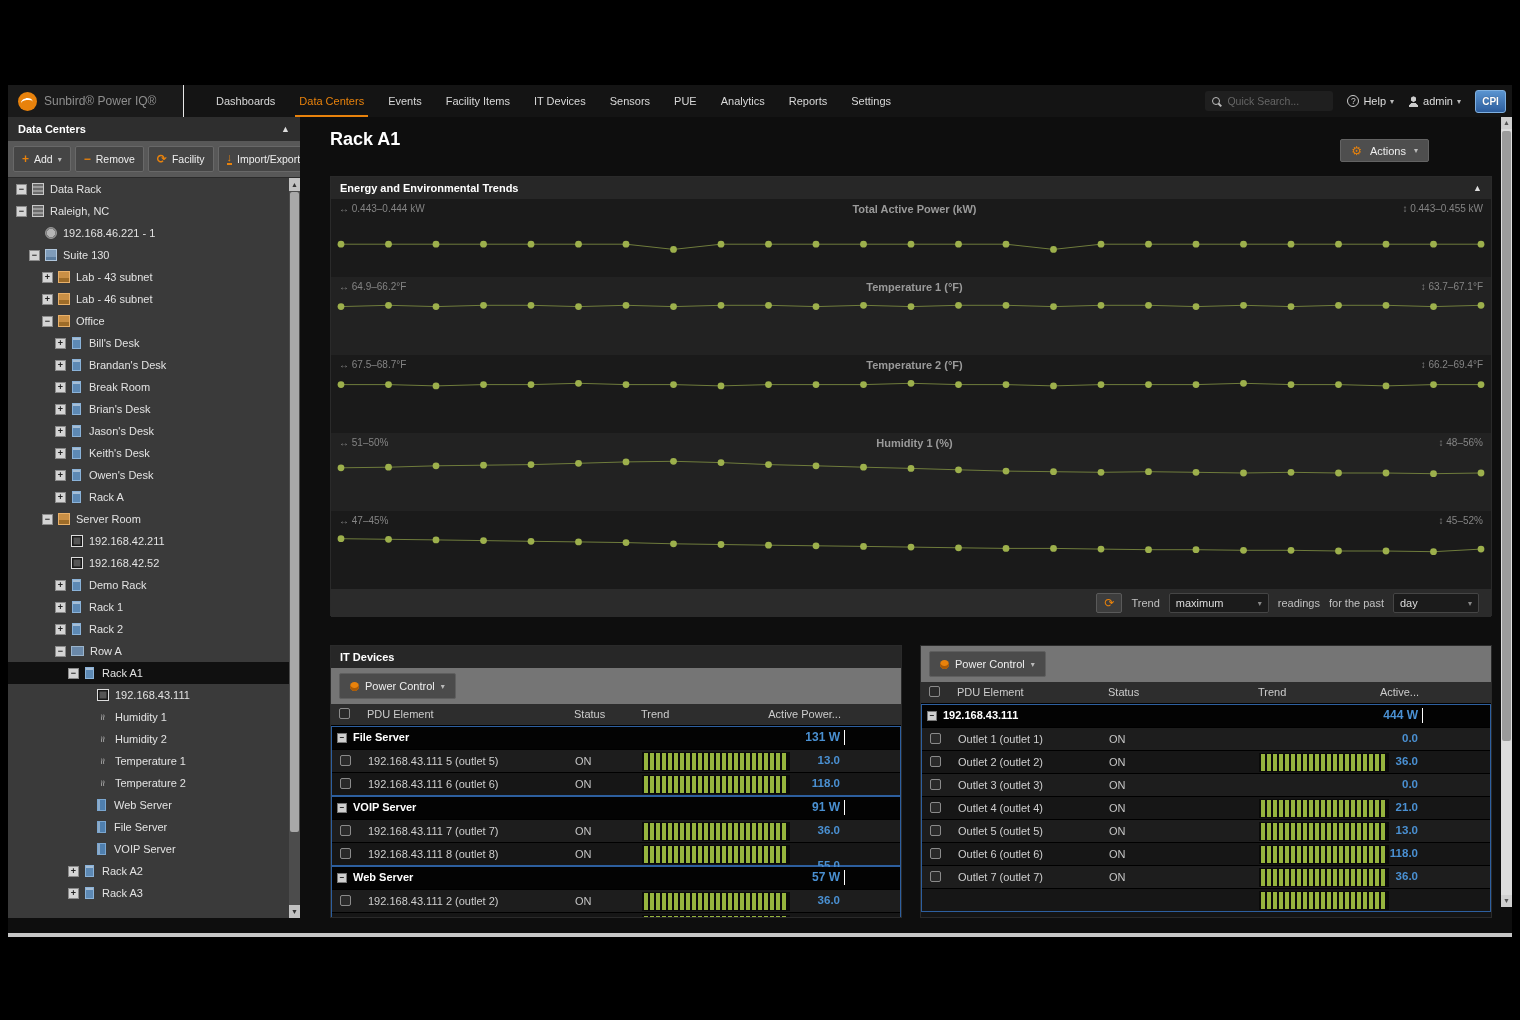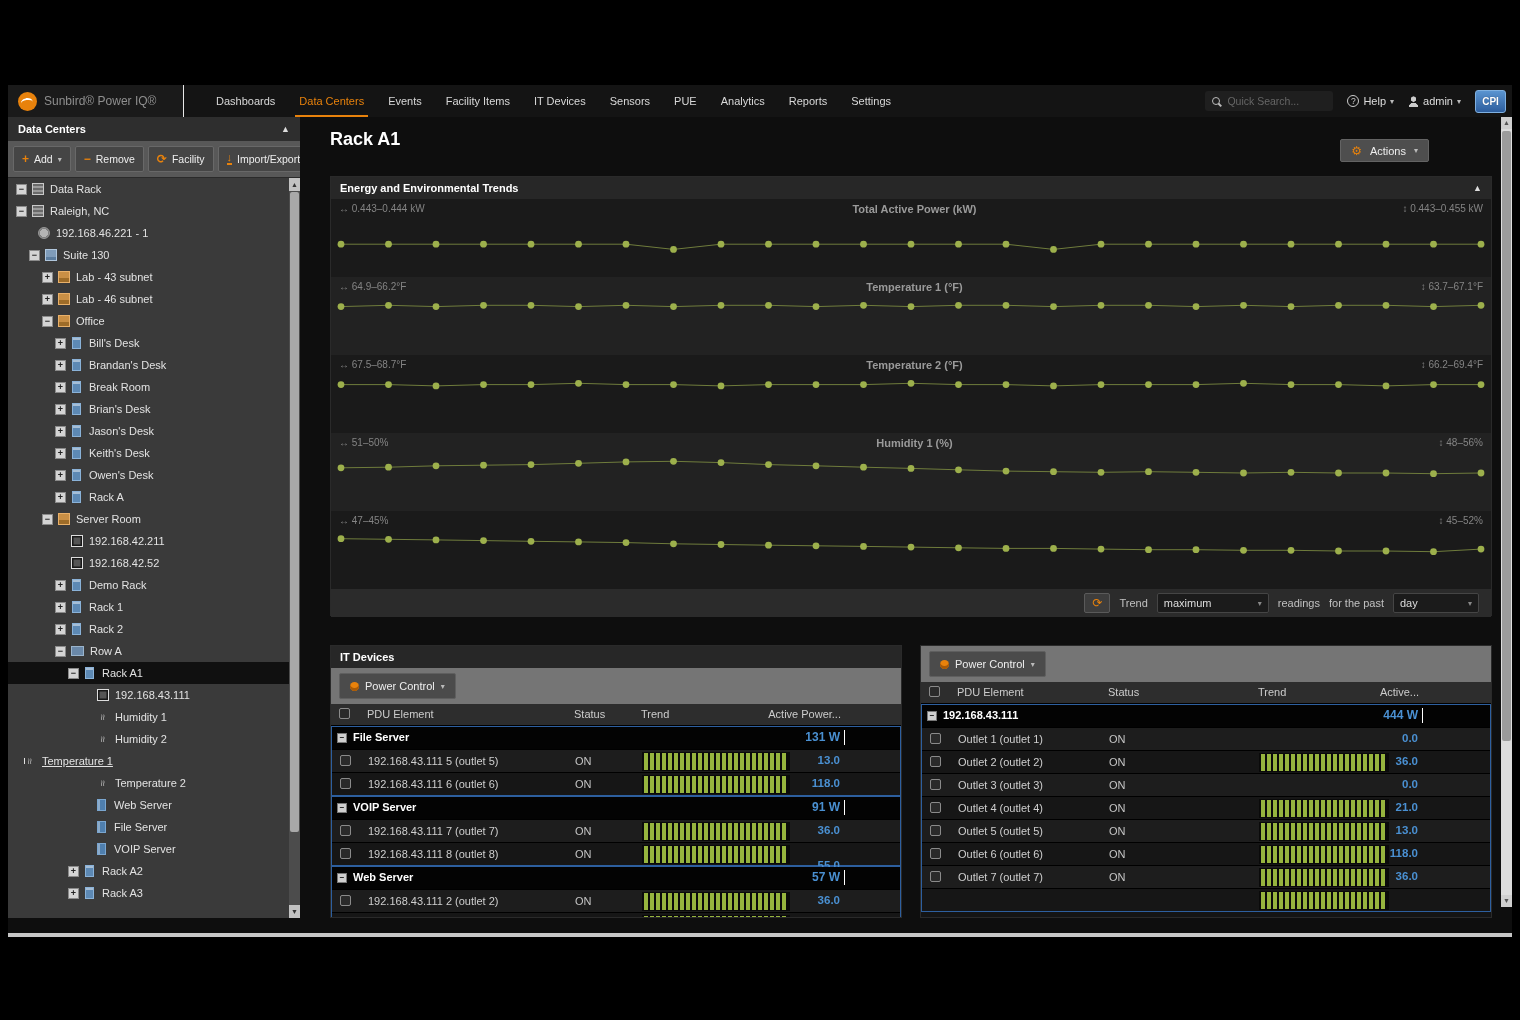--- a/index.html
+++ b/index.html
@@ -187,21 +187,21 @@
         <div class="tnode" style="padding-left: 8px;">
           <span class="exp">−</span>
           <span class="ticon icon-building"></span>
           <span>Data Rack</span>
         </div>
         <div class="tnode" style="padding-left: 8px;">
           <span class="exp">−</span>
           <span class="ticon icon-building"></span>
           <span>Raleigh, NC</span>
         </div>
-        <div class="tnode" style="padding-left: 14px;">
+        <div class="tnode" style="padding-left: 21px;">
           <span class="exp none">−</span>
           <span class="ticon icon-globe"></span>
           <span>192.168.46.221 - 1</span>
         </div>
         <div class="tnode" style="padding-left: 21px;">
           <span class="exp">−</span>
           <span class="ticon icon-floor"></span>
           <span>Suite 130</span>
         </div>
         <div class="tnode" style="padding-left: 34px;">
@@ -307,21 +307,21 @@
         <div class="tnode" style="padding-left: 73px;">
           <span class="exp none">−</span>
           <span class="ticon icon-sensor">≈</span>
           <span>Humidity 1</span>
         </div>
         <div class="tnode" style="padding-left: 73px;">
           <span class="exp none">−</span>
           <span class="ticon icon-sensor">≈</span>
           <span>Humidity 2</span>
         </div>
-        <div class="tnode" style=" text-decoration: underline;">
+        <div class="tnode" style="padding-left: 73px;">
           <span class="exp none">−</span>
           <span class="ticon icon-sensor">≈</span>
           <span>Temperature 1</span>
         </div>
         <div class="tnode" style="padding-left: 73px;">
           <span class="exp none">−</span>
           <span class="ticon icon-sensor">≈</span>
           <span>Temperature 2</span>
         </div>
         <div class="tnode" style="padding-left: 73px;">
@@ -532,21 +532,21 @@
               <circle cx="1007.5" cy="40.0" r="3.4" fill="#9db04c"></circle>
               <circle cx="1055.0" cy="40.0" r="3.4" fill="#9db04c"></circle>
               <circle cx="1102.5" cy="40.7" r="3.4" fill="#9db04c"></circle>
               <circle cx="1150.0" cy="38.1" r="3.4" fill="#9db04c"></circle>
             </svg>
           </div>
         </div>
       <div id="trend-ctrl">
         <div id="refresh-btn">⟳</div>
         <span>Trend</span>
-        <div class="selbox" style="width:112px">
+        <div class="selbox" style="width:100px">
           <span>maximum</span>
           <span class="chev">▾</span>
         </div>
         <span>readings</span>
         <span>for the past</span>
         <div class="selbox" style="width:86px">
           <span>day</span>
           <span class="chev">▾</span>
         </div>
       </div>

